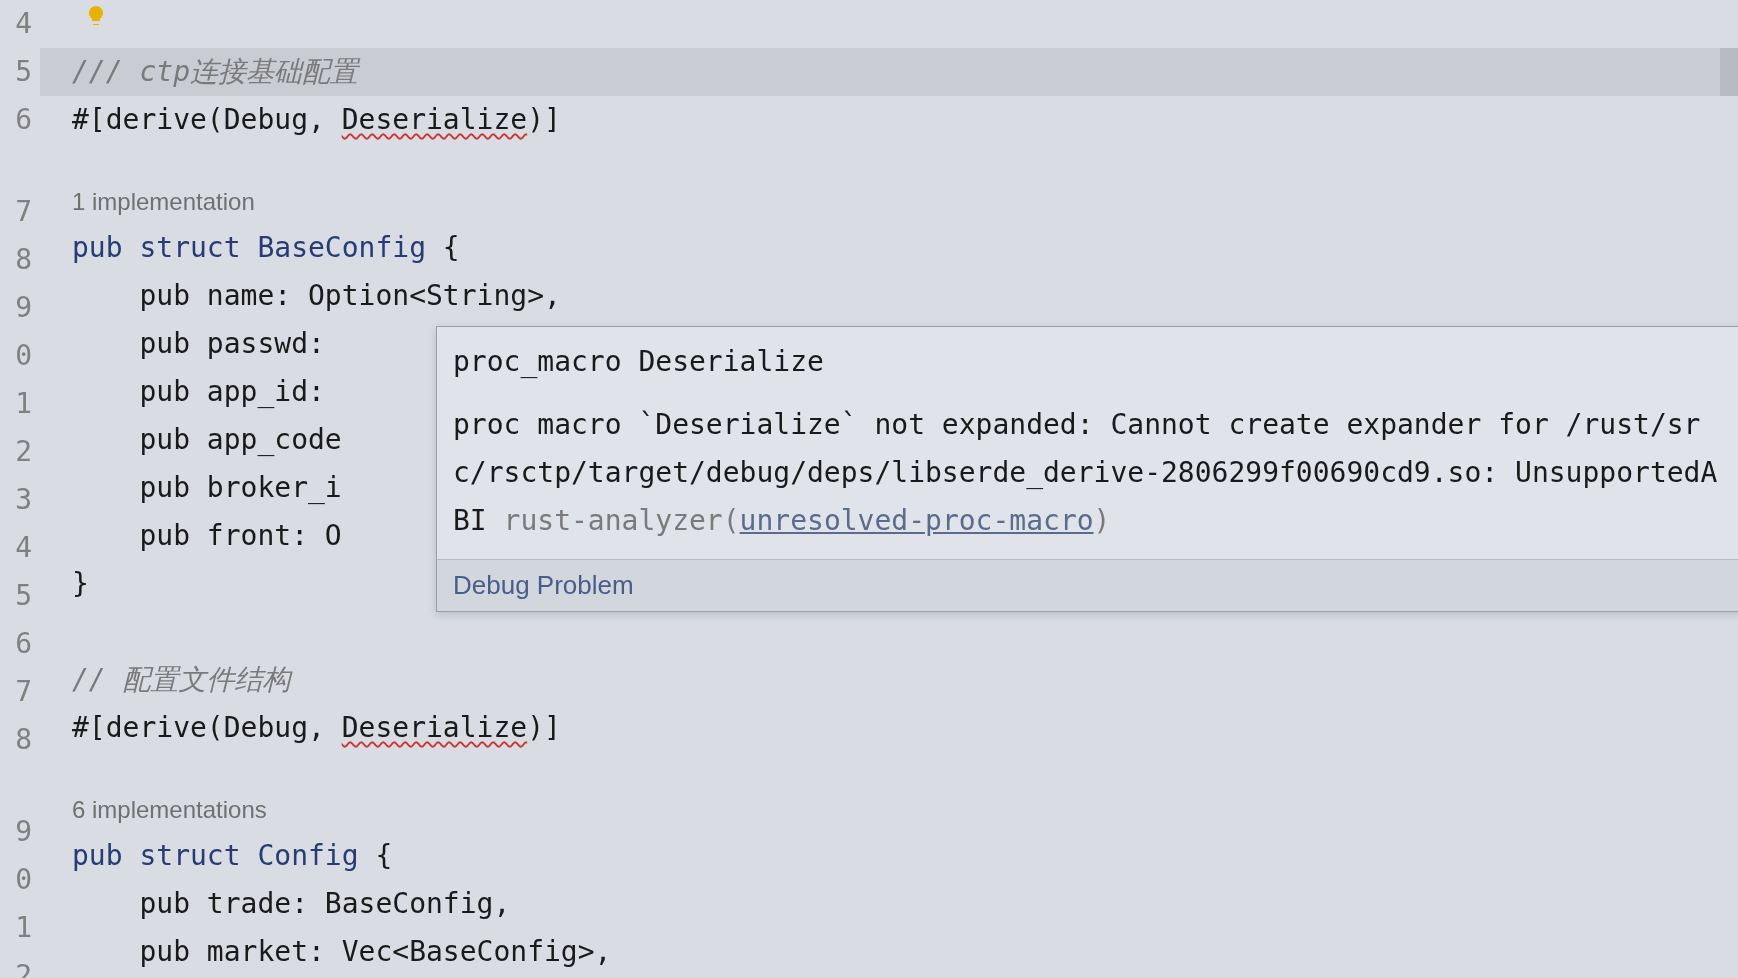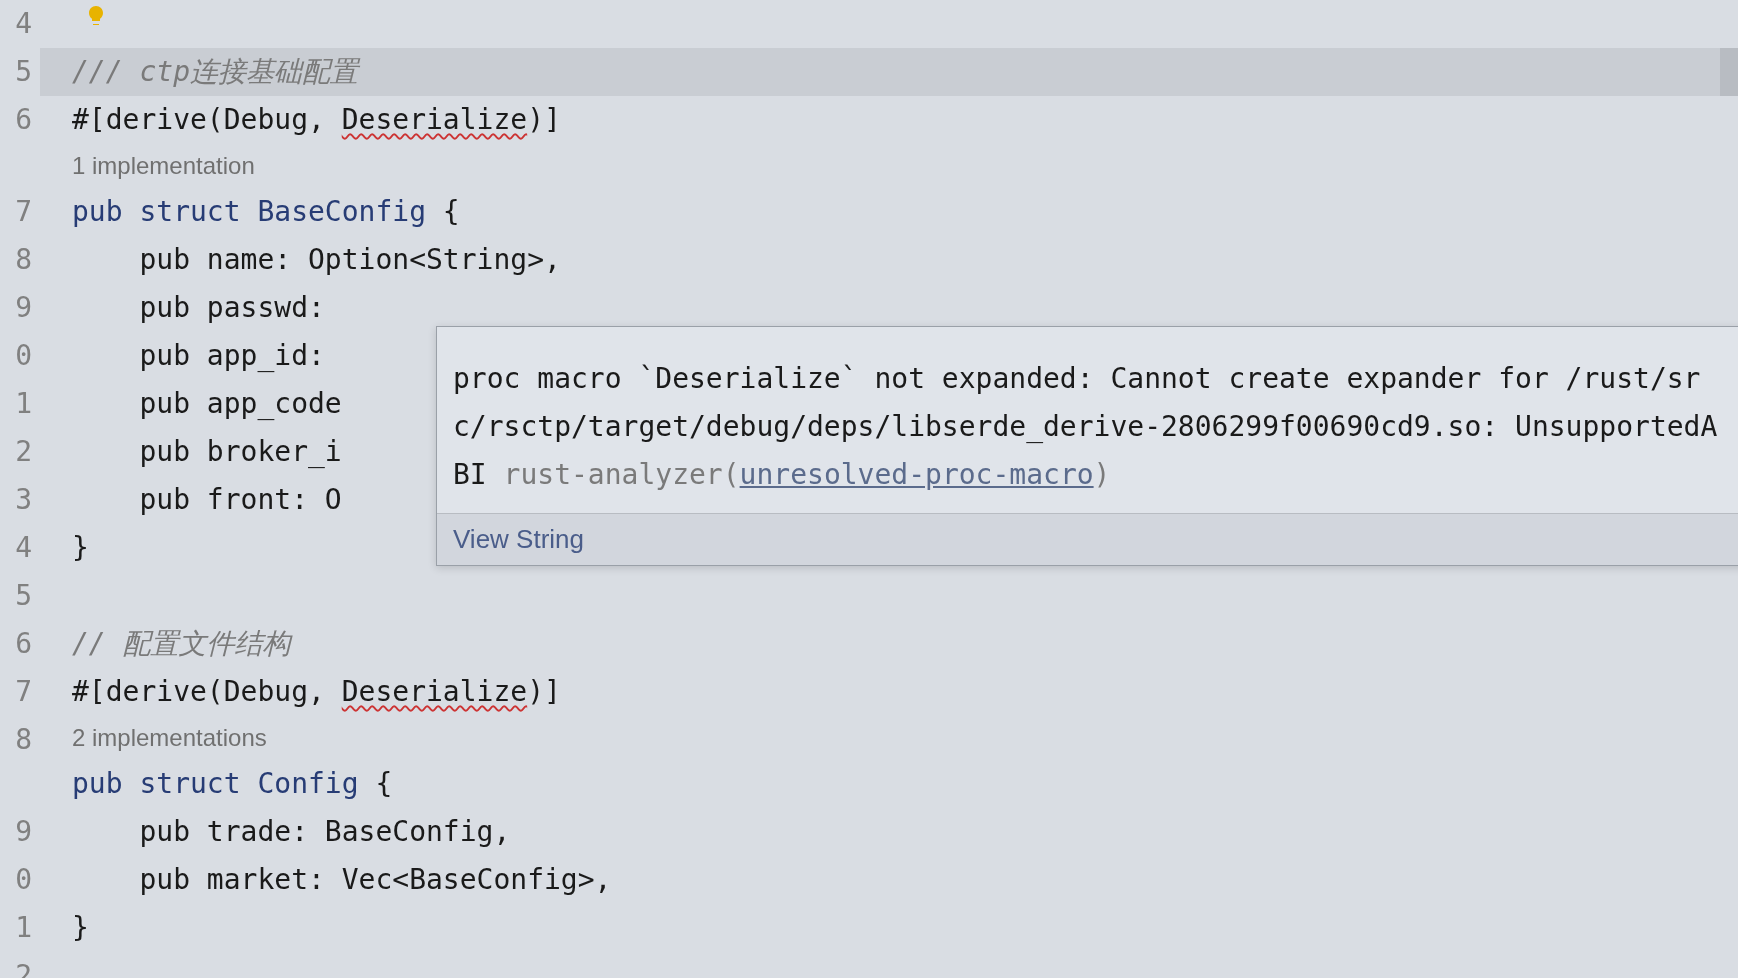--- a/index.html
+++ b/index.html
@@ -38,20 +38,21 @@
 .line {
   height: 48px;
   line-height: 48px;
   padding-left: 32px;
   white-space: pre;
   position: relative;
 }
 .line-small {
   height: 44px;
   line-height: 44px;
+  margin-top: 36px;
 }
 .line.current {
   background: #c9cdd3;
 }
 .line.current::after {
   content: '';
   position: absolute;
   right: 0;
   top: 0;
   bottom: 0;
@@ -162,28 +163,29 @@
     <div class="line"><span class="plain">    pub name: Option&lt;String&gt;,</span></div>
     <div class="line"><span class="plain">    pub passwd: </span></div>
     <div class="line"><span class="plain">    pub app_id: </span></div>
     <div class="line"><span class="plain">    pub app_code</span></div>
     <div class="line"><span class="plain">    pub broker_i</span></div>
     <div class="line"><span class="plain">    pub front: O</span></div>
     <div class="line"><span class="plain">}</span></div>
     <div class="line"></div>
     <div class="line"><span class="comment">// 配置文件结构</span></div>
     <div class="line"><span class="plain">#[derive(Debug, </span><span class="plain error-underline">Deserialize</span><span class="plain">)]</span></div>
-    <div class="line line-small codelens">2 implementations</div>
+    <div class="line line-small codelens">6 implementations</div>
     <div class="line"><span class="kw">pub struct </span><span class="struct">Config</span><span class="plain"> {</span></div>
     <div class="line"><span class="plain">    pub trade: BaseConfig,</span></div>
     <div class="line"><span class="plain">    pub market: Vec&lt;BaseConfig&gt;,</span></div>
     <div class="line"><span class="plain">}</span></div>
 
     <div class="hover-popup">
       <div class="popup-header">
+        <div>proc_macro Deserialize</div>
       </div>
       <div class="popup-body"><span>proc macro `Deserialize` not expanded: Cannot create expander for /rust/src/rsctp/target/debug/deps/libserde_derive-2806299f00690cd9.so: UnsupportedABI </span><span class="muted">rust-analyzer(</span><span class="link">unresolved-proc-macro</span><span class="muted">)</span></div>
       <div class="popup-footer">
-        <span class="view-problem">View String</span>
+        <span class="view-problem">Debug Problem</span>
       </div>
     </div>
   </div>
 </div>
 
 </body></html>

